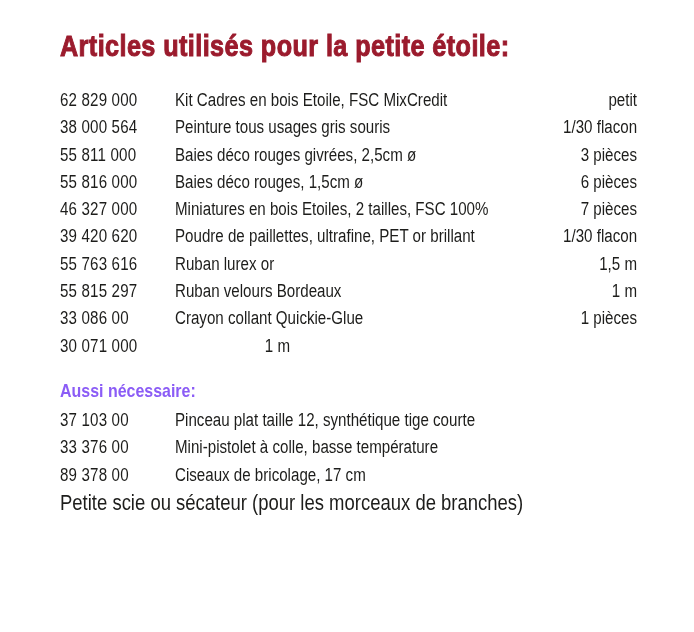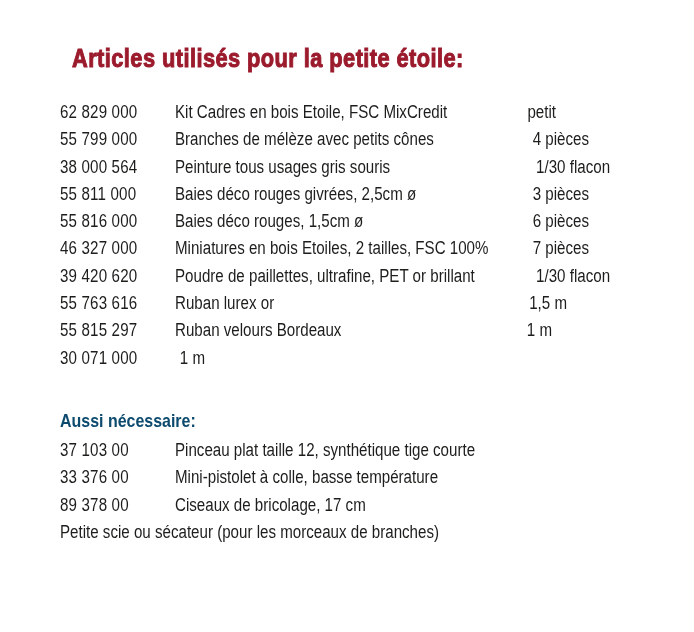--- a/index.html
+++ b/index.html
@@ -21,22 +21,22 @@
     transform-origin: 0 50%;
     white-space: nowrap;
   }
   .cx-r {
     display: inline-block;
     transform: scaleX(0.84);
     transform-origin: 100% 50%;
     white-space: nowrap;
   }
   .title {
-    margin: 12px;
-    font-size: 26px;
+    margin: 0;
+    font-size: 30px;
     line-height: 32px;
     font-weight: bold;
     color: #9b1b2d;
     -webkit-text-stroke: 1px #9b1b2d;
     letter-spacing: 0.5px;
   }
   .table { margin-top: 25px; font-size: 18px; }
   .row {
     display: flex;
     align-items: center;
@@ -46,53 +46,49 @@
   .num {
     width: 115px;
     flex: 0 0 115px;
     font-weight: normal;
     letter-spacing: 0.2px;
   }
   .desc { flex: 1 1 auto; min-width: 0; }
   .qty {
     flex: 0 0 115px;
     width: 115px;
+    text-align: right;
   }
   .also-header {
-    margin-top: 35px;
+    margin-top: 17px;
     height: 27px;
     line-height: 27px;
     font-size: 19px;
     font-weight: bold;
-    color: #0c4a6e;
+    color: #8b5cf6;
   }
   .note {
     height: 27.3px;
     line-height: 27.3px;
-    font-size: 18px;
+    font-size: 22px;
   }
 </style>
 </head>
 <body>
 
 <div class="page">
 
   <h1 class="title"><span class="cx">Articles utilisés pour la petite étoile:</span></h1>
 
   <div class="table">
 
     <div class="row">
       <span class="num"><span class="cx">62 829 000</span></span>
       <span class="desc"><span class="cx">Kit Cadres en bois Etoile, FSC MixCredit</span></span>
       <span class="qty"><span class="cx-r">petit</span></span>
-    </div>
-    <div class="row">
-      <span class="num"><span class="cx">55 799 000</span></span>
-      <span class="desc"><span class="cx">Branches de mélèze avec petits cônes</span></span>
-      <span class="qty"><span class="cx-r">4 pièces</span></span>
     </div>
     <div class="row">
       <span class="num"><span class="cx">38 000 564</span></span>
       <span class="desc"><span class="cx">Peinture tous usages gris souris</span></span>
       <span class="qty"><span class="cx-r">1/30 flacon</span></span>
     </div>
     <div class="row">
       <span class="num"><span class="cx">55 811 000</span></span>
       <span class="desc"><span class="cx">Baies déco rouges givrées, 2,5cm ø</span></span>
       <span class="qty"><span class="cx-r">3 pièces</span></span>
@@ -116,20 +112,25 @@
       <span class="num"><span class="cx">55 763 616</span></span>
       <span class="desc"><span class="cx">Ruban lurex or</span></span>
       <span class="qty"><span class="cx-r">1,5 m</span></span>
     </div>
     <div class="row">
       <span class="num"><span class="cx">55 815 297</span></span>
       <span class="desc"><span class="cx">Ruban velours Bordeaux</span></span>
       <span class="qty"><span class="cx-r">1 m</span></span>
     </div>
     <div class="row">
+      <span class="num"><span class="cx">33 086 00</span></span>
+      <span class="desc"><span class="cx">Crayon collant Quickie-Glue</span></span>
+      <span class="qty"><span class="cx-r">1 pièces</span></span>
+    </div>
+    <div class="row">
       <span class="num"><span class="cx">30 071 000</span></span>
       <span class="qty"><span class="cx-r">1 m</span></span>
     </div>
 
   </div>
 
   <div class="also-header"><span class="cx">Aussi nécessaire:</span></div>
 
   <div class="table" style="margin-top:3px; ">
     <div class="row">

